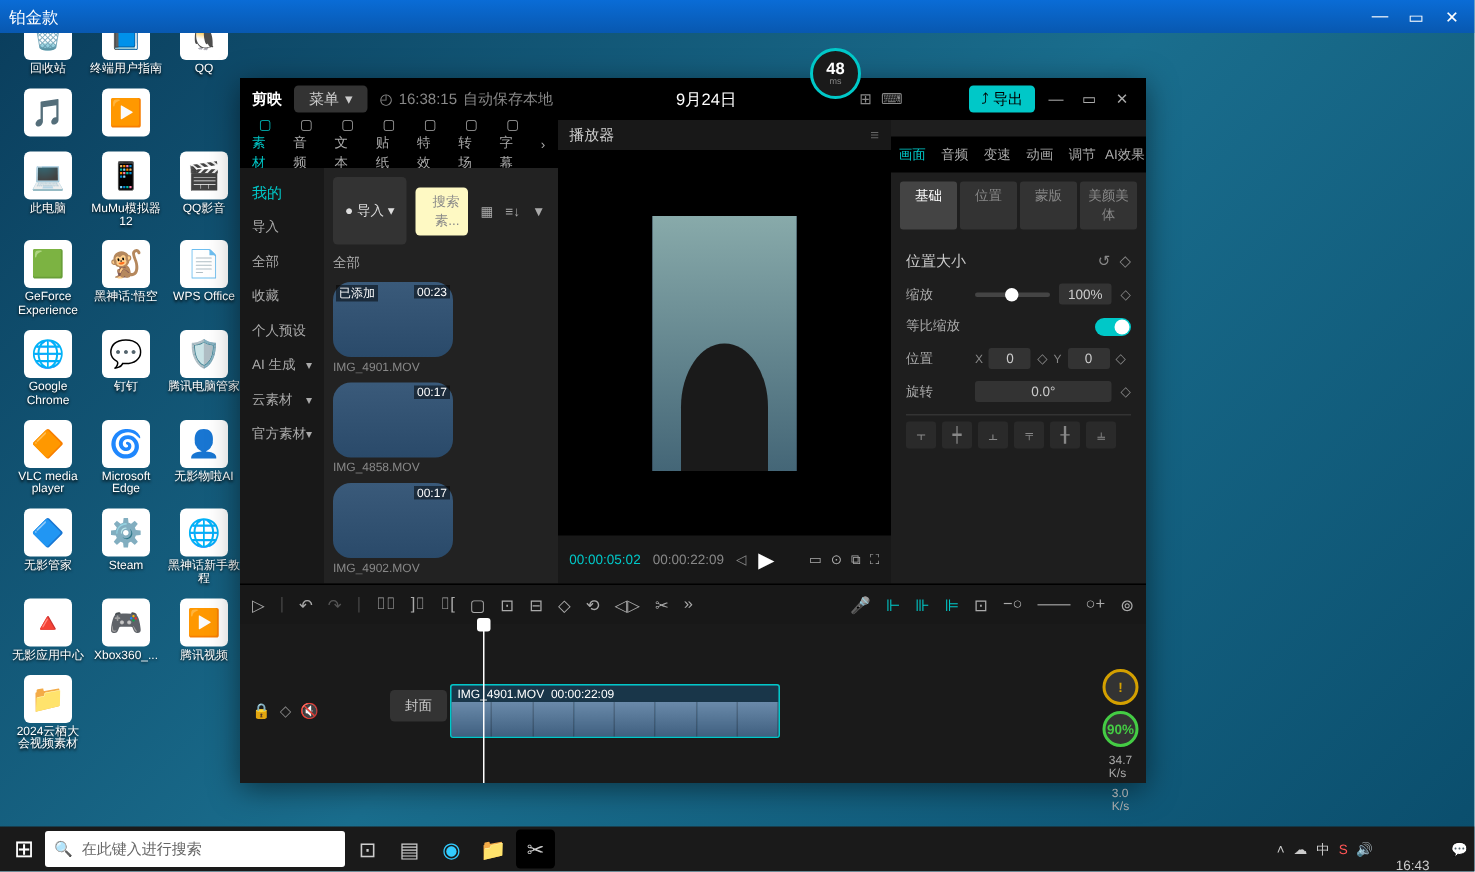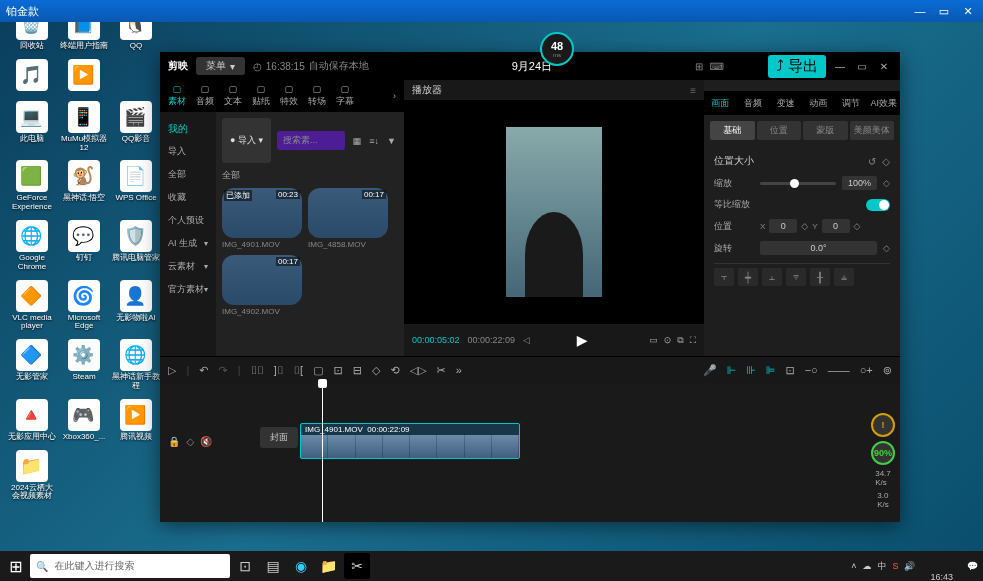--- a/index.html
+++ b/index.html
@@ -8,48 +8,48 @@
 .desktop { position: absolute; inset: 0; }
 .desktop-icons { position: absolute; left: 8px; top: 8px; display: grid; grid-template-columns: repeat(3, 48px); gap: 8px 4px; }
 .di { width: 48px; display: flex; flex-direction: column; align-items: center; cursor: pointer; }
 .di .ico { width: 32px; height: 32px; background: #fff; border-radius: 4px; display: flex; align-items: center; justify-content: center; font-size: 18px; }
 .di .lbl { font-size: 8px; color: #fff; text-align: center; margin-top: 2px; text-shadow: 0 1px 2px #000; line-height: 1.1; }
 
 .titlebar-outer { position: absolute; top: 0; left: 0; right: 0; height: 22px; background: linear-gradient(#0a6cd6, #0858b0); display: flex; align-items: center; justify-content: space-between; padding: 0 6px; color: #fff; font-size: 11px; z-index: 1; }
 .tbo-right { display: flex; gap: 6px; }
 .tbo-right span { width: 18px; text-align: center; cursor: pointer; }
 
-.app { position: absolute; left: 160px; top: 52px; width: 740px; height: 470px; background: #1a1a1a; border-radius: 4px; display: flex; flex-direction: column; box-shadow: 0 4px 20px rgba(0,0,0,.5); }
+.app { position: absolute; left: 160px; top: 52px; width: 604px; height: 470px; background: #1a1a1a; border-radius: 4px; display: flex; flex-direction: column; box-shadow: 0 4px 20px rgba(0,0,0,.5); }
 .app-top { height: 28px; background: #000; display: flex; align-items: center; padding: 0 8px; gap: 8px; color: #ccc; font-size: 10px; }
 .logo { color: #fff; font-weight: bold; }
 .menu-btn { background: #333; padding: 2px 10px; border-radius: 3px; cursor: pointer; display: flex; align-items: center; gap: 4px; }
 .autosave { display: flex; align-items: center; gap: 4px; color: #888; }
 .title-center { flex: 1; text-align: center; font-size: 11px; color: #fff; }
 .top-right { display: flex; align-items: center; gap: 6px; }
 .svip { background: #d4a000; color: #000; padding: 1px 6px; border-radius: 3px; font-size: 9px; font-weight: bold; margin-top: 47px; }
-.export { background: #00c8c8; color: #000; padding: 2px 8px; border-radius: 3px; font-size: 15px; cursor: pointer; }
+.export { background: #00c8c8; color: #000; padding: 2px 8px; border-radius: 3px; font-size: 10px; cursor: pointer; }
 .win-btn { width: 16px; text-align: center; cursor: pointer; color: #aaa; }
 
 .app-body { flex: 1; display: flex; }
 .left-pane { width: 244px; background: #1e1e1e; display: flex; flex-direction: column; }
 .tab-row { height: 32px; display: flex; align-items: center; gap: 2px; padding: 0 4px; background: #000; font-size: 9px; color: #aaa; }
 .tab { display: flex; flex-direction: column; align-items: center; padding: 2px 4px; cursor: pointer; gap: 1px; }
 .tab.active { color: #00c8c8; }
 .tab-more { margin-left: auto; cursor: pointer; padding: 4px; }
 
 .left-body { flex: 1; display: flex; }
 .left-nav { width: 56px; background: #181818; font-size: 9px; color: #aaa; padding-top: 6px; }
 .left-nav .nav-hdr { color: #00c8c8; padding: 4px 8px; font-size: 10px; }
 .left-nav .nav-item { padding: 5px 8px; cursor: pointer; display: flex; align-items: center; justify-content: space-between; }
 .left-nav .nav-item .chev { font-size: 8px; }
 
 .media-area { flex: 1; background: #222; padding: 6px; }
 .media-top { display: flex; align-items: center; gap: 6px; font-size: 9px; margin-bottom: 6px; }
 .import-btn { background: #333; padding: 16px 8px; border-radius: 3px; cursor: pointer; color: #ddd; }
-.search-box { flex: 1; background: #4c1d95; border-radius: 3px; padding: 3px 6px; color: #888; font-size: 9px; }
+.search-box { flex: 1; background: #fef9c3; border-radius: 3px; padding: 3px 6px; color: #888; font-size: 9px; text-align: right; }
 .view-ctl { display: flex; gap: 4px; color: #aaa; }
 .view-ctl span { cursor: pointer; padding: 2px; }
 .all-lbl { font-size: 9px; color: #aaa; margin-bottom: 6px; }
 .clips { display: flex; flex-wrap: wrap; gap: 6px; }
 .clip { width: 80px; }
 .thumb { width: 80px; height: 50px; background: linear-gradient(#3a5a7a, #2a4a6a); border-radius: 12px; position: relative; cursor: pointer; }
 .thumb .dur { position: absolute; top: 2px; right: 2px; font-size: 8px; color: #fff; background: rgba(0,0,0,.5); padding: 0 2px; }
 .thumb .added { position: absolute; top: 2px; left: 2px; font-size: 8px; color: #fff; background: rgba(0,0,0,.5); padding: 0 2px; }
 .clip-name { font-size: 8px; color: #888; margin-top: 2px; overflow: hidden; text-overflow: ellipsis; white-space: nowrap; }
 

